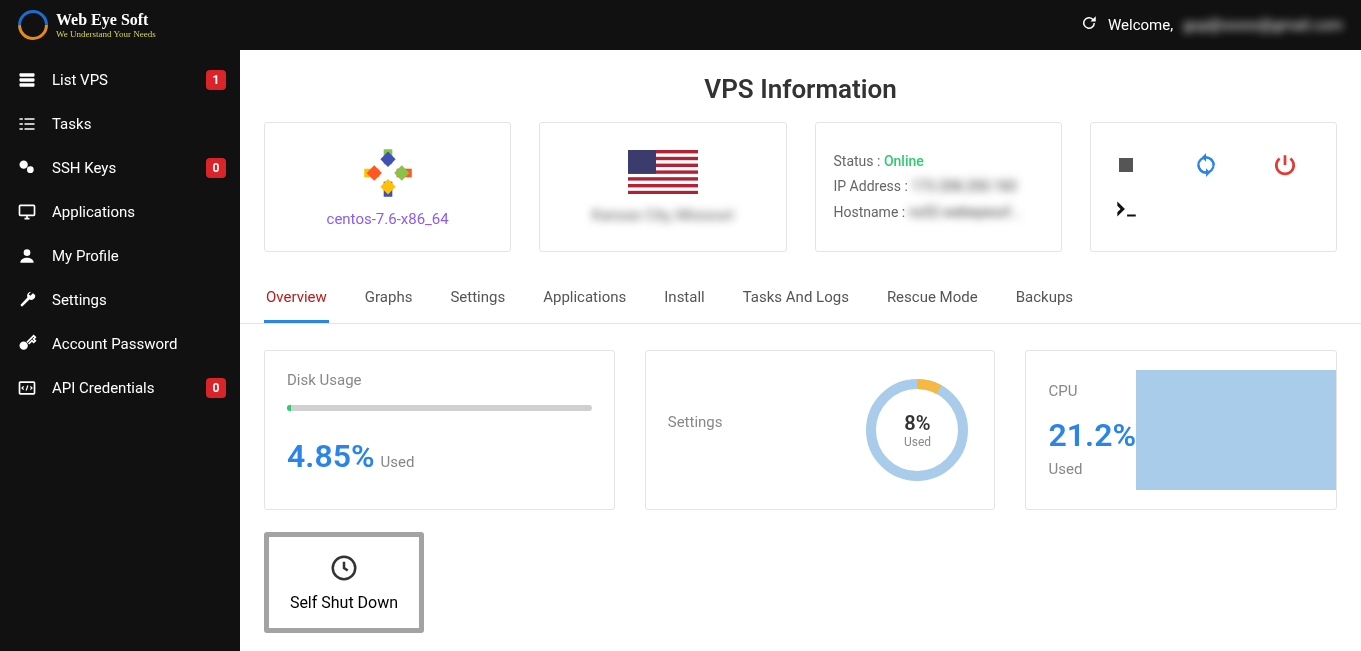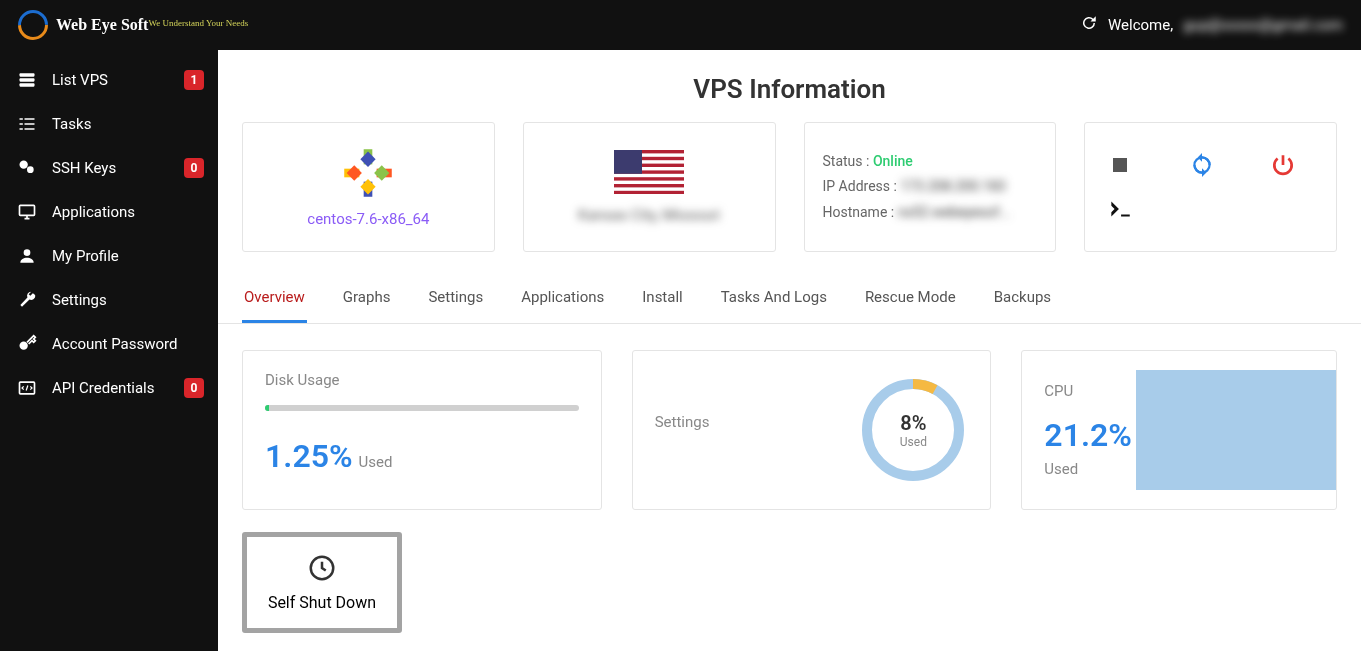--- a/index.html
+++ b/index.html
@@ -1,26 +1,26 @@
 <!DOCTYPE html>
 <html><head>
 <meta charset="utf-8">
 <style>
 * { margin: 0; padding: 0; box-sizing: border-box; }
 body { font-family: -apple-system, BlinkMacSystemFont, "Segoe UI", Roboto, sans-serif; background: #f5f5f5; width: 1361px; height: 651px; overflow: hidden; }
 .topbar { background: #111; height: 50px; display: flex; align-items: center; justify-content: space-between; padding: 0 18px; color: #fff; }
 .logo { display: flex; align-items: center; gap: 8px; }
 .logo-icon { width: 30px; height: 30px; }
-.logo-text { display: flex; flex-direction: row; line-height: 1; }
+.logo-text { display: flex; flex-direction: column; line-height: 1; }
 .logo-main { font-family: Georgia, serif; font-weight: bold; font-size: 16px; }
 .logo-sub { font-family: cursive; font-size: 9px; color: #d4d45a; margin-top: 2px; }
 .welcome { display: flex; align-items: center; gap: 10px; font-size: 15px; }
 .welcome .blur { filter: blur(4px); }
 .layout { display: flex; height: calc(100% - 50px); }
-.sidebar { width: 218px; background: #111; color: #fff; padding-top: 8px; }
+.sidebar { width: 240px; background: #111; color: #fff; padding-top: 8px; }
 .sidebar-item { display: flex; align-items: center; gap: 14px; padding: 11px 16px; cursor: pointer; font-size: 15px; position: relative; }
 .sidebar-icon { width: 22px; height: 22px; display: flex; align-items: center; justify-content: center; }
 .sidebar-icon svg { fill: #fff; }
 .badge { background: #d9252a; color: #fff; min-width: 20px; height: 20px; border-radius: 4px; font-size: 12px; font-weight: bold; display: inline-flex; align-items: center; justify-content: center; position: absolute; right: 14px; }
 .main { flex: 1; background: #fff; overflow-y: auto; }
 .page-title { text-align: center; font-size: 26px; font-weight: 600; color: #333; padding: 24px 0 18px; }
 .info-row { display: flex; gap: 28px; padding: 0 24px; }
 .info-card { flex: 1; border: 1px solid #e4e4e4; border-radius: 3px; padding: 16px 18px; min-height: 130px; display: flex; flex-direction: column; align-items: center; justify-content: center; text-align: center; }
 .info-card.left-align { align-items: flex-start; text-align: left; }
 .os-icon { width: 54px; height: 54px; margin-bottom: 10px; }
@@ -246,21 +246,21 @@
       <div class="tab">Rescue Mode</div>
       <div class="tab">Backups</div>
     </div>
 
     <div class="metrics-row">
       <div class="metric-card">
         <div class="metric-title">Disk Usage</div>
         <div class="progress-bar">
             <div class="progress-fill" style="width:1.25%"></div>
           </div>
-        <div><span class="big-val">1.25%</span><span class="mini-label">Used</span></div>
+        <div><span class="big-val">4.85%</span><span class="mini-label">Used</span></div>
       </div>
 
       <div class="metric-card bw-card">
         <div class="metric-title">Settings</div>
         <div class="donut-wrap">
           <svg width="110" height="110">
               <circle cx="55" cy="55" r="46" fill="none" stroke="#a8ccea" stroke-width="10"></circle>
               <circle cx="55" cy="55" r="46" fill="none" stroke="#f5b942" stroke-width="10" stroke-dasharray="23 266" stroke-linecap="butt"></circle>
             </svg>
           <div class="donut-center">

